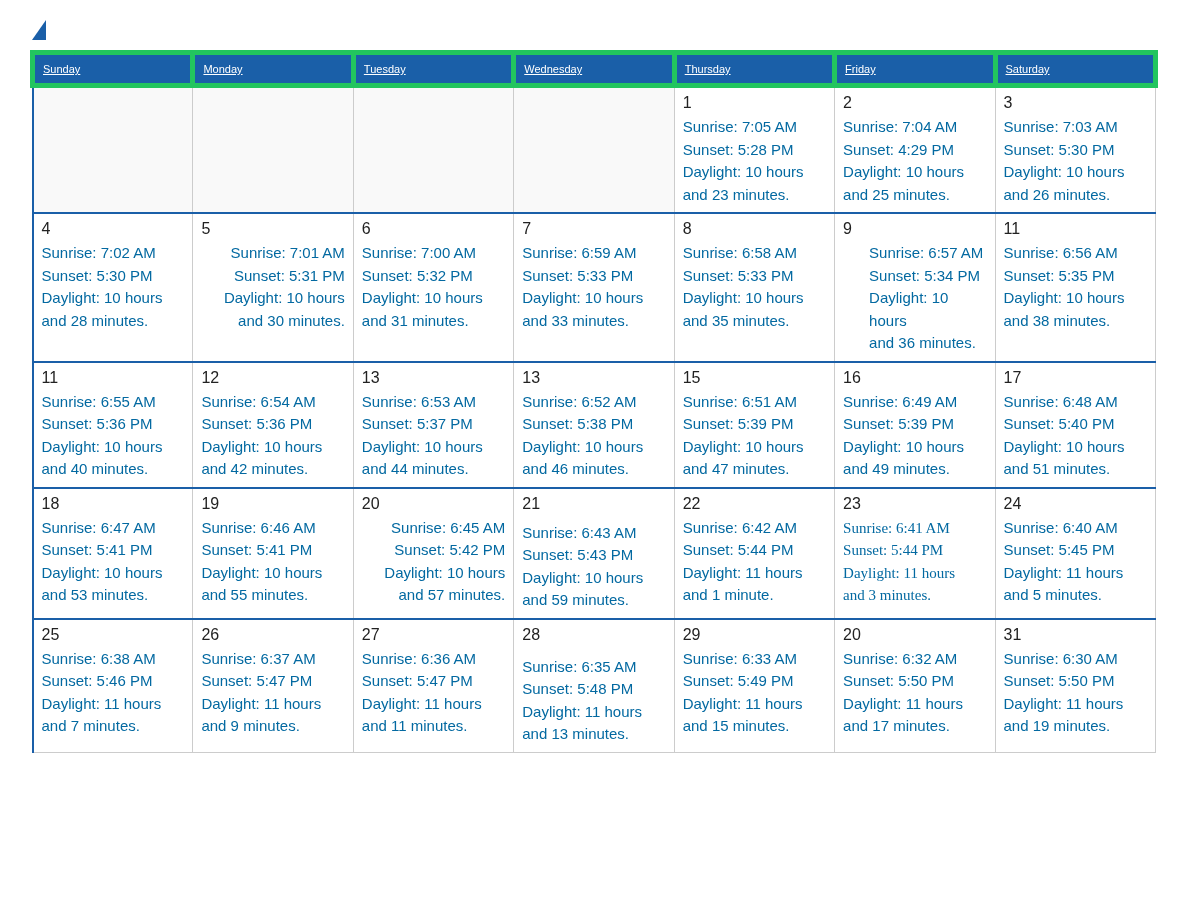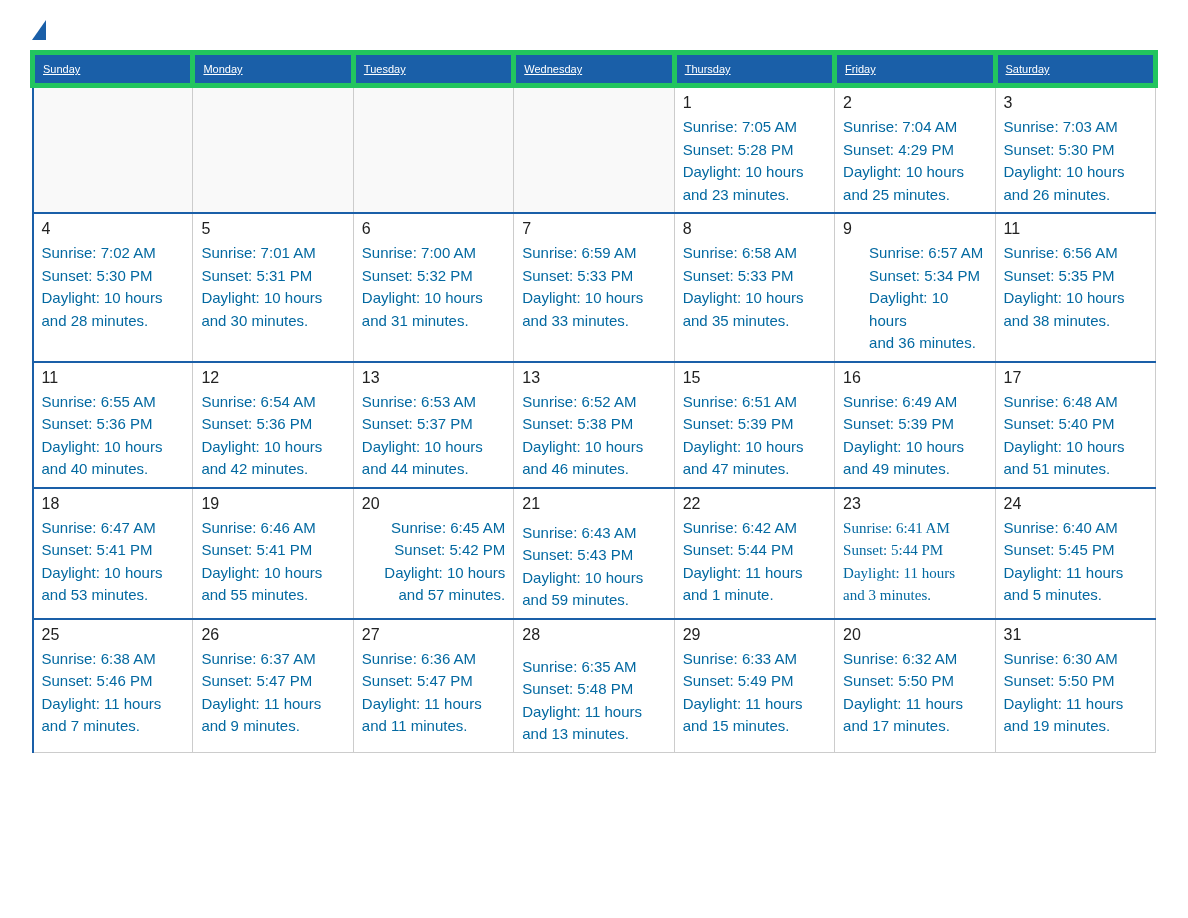--- a/index.html
+++ b/index.html
@@ -160,21 +160,21 @@
       <tr>
         <td>
           <div class="day-number">4</div>
           <div class="day-info" style="white-space: pre-line;">Sunrise: 7:02 AM
 Sunset: 5:30 PM
 Daylight: 10 hours
 and 28 minutes.</div>
         </td>
         <td>
           <div class="day-number">5</div>
-          <div class="day-info" style="white-space: pre-line;">Sunrise: 7:01 AM
+          <div class="day-info" style="white-space: pre-line; text-align: right;">Sunrise: 7:01 AM
 Sunset: 5:31 PM
 Daylight: 10 hours
 and 30 minutes.</div>
         </td>
         <td>
           <div class="day-number">6</div>
           <div class="day-info" style="white-space: pre-line;">Sunrise: 7:00 AM
 Sunset: 5:32 PM
 Daylight: 10 hours
 and 31 minutes.</div>

